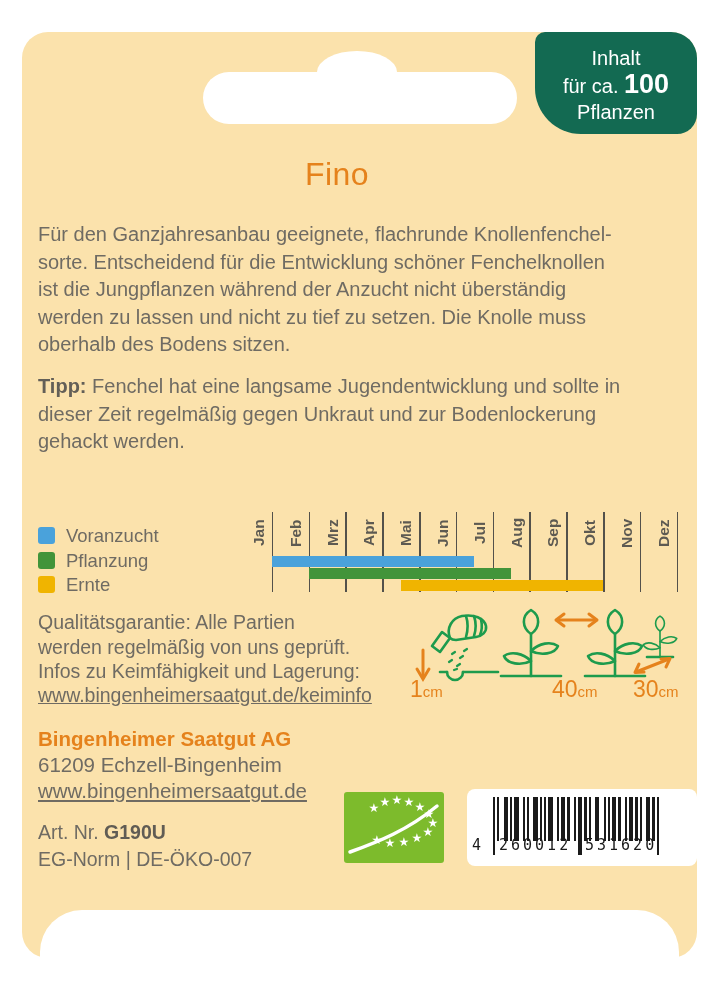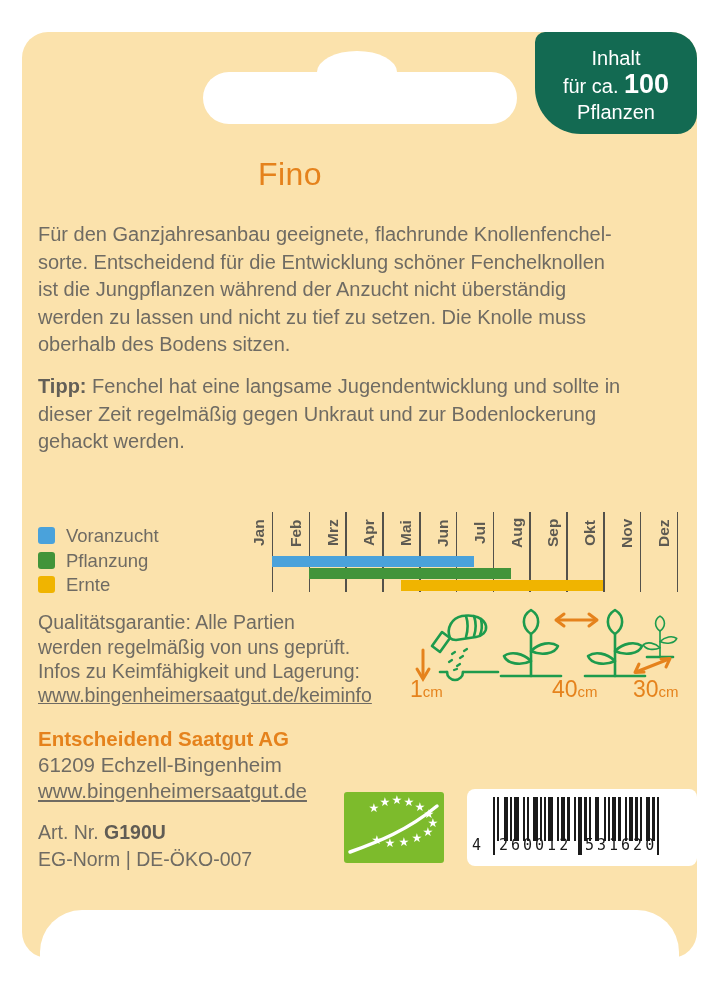--- a/index.html
+++ b/index.html
@@ -16,21 +16,21 @@
   .hang-bump{left:317px;top:51px;width:80px;height:42px;background:#ffffff;border-radius:50%;}
   .hang-capsule{left:203px;top:72px;width:314px;height:52px;background:#ffffff;border-radius:26px;}
   .badge{
     left:535px;top:32px;width:162px;height:102px;background:#136a52;
     border-radius:10px 26px 20px 46px;color:#ffffff;text-align:center;
     padding-top:13px;box-sizing:border-box;line-height:26px;font-size:20px;
   }
   .badge .big{font-size:27px;font-weight:bold;}
   .title{
     left:22px;top:156px;width:536px;text-align:center;
-    font-size:32px;color:#e5821c;letter-spacing:0.5px;
+    font-size:32px;color:#e5821c;letter-spacing:0.5px;padding-left:47px;
   }
   .bodytext{color:#6f6b63;font-size:20px;line-height:27.5px;white-space:pre-line;}
   .desc{left:38px;top:221px;width:655px;}
   .tip{left:38px;top:373px;width:655px;}
   .tip b{color:#635f57;}
   .legend{left:38px;top:527px;}
   .legend-row{display:flex;align-items:center;height:17px;margin-bottom:7.5px;}
   .legend-swatch{width:17px;height:17px;border-radius:3px;margin-right:11px;flex:0 0 auto;}
   .legend-label{font-size:18.5px;color:#6f6b63;line-height:17px;}
   .chart{left:235px;top:510px;width:442px;height:84px;}
@@ -205,21 +205,21 @@
 <div class="abs cm-label" style="left:552px;top:676px;">
   <span class="num">40</span>
     <span class="unit">cm</span>
 </div>
 <div class="abs cm-label" style="left:633px;top:676px;">
   <span class="num">30</span>
     <span class="unit">cm</span>
 </div>
 
 <div class="abs addr">
-  <div class="company">Entscheidend Saatgut AG</div>
+  <div class="company">Bingenheimer Saatgut AG</div>
   <div>61209 Echzell-Bingenheim</div>
   <div class="site">www.bingenheimersaatgut.de</div>
 </div>
 
 <div class="abs artblock">
   <div><span>Art. Nr. </span><span class="artval">G190U</span></div>
   <div>EG-Norm | DE-ÖKO-007</div>
 </div>
 
 <div class="abs eu-logo">

